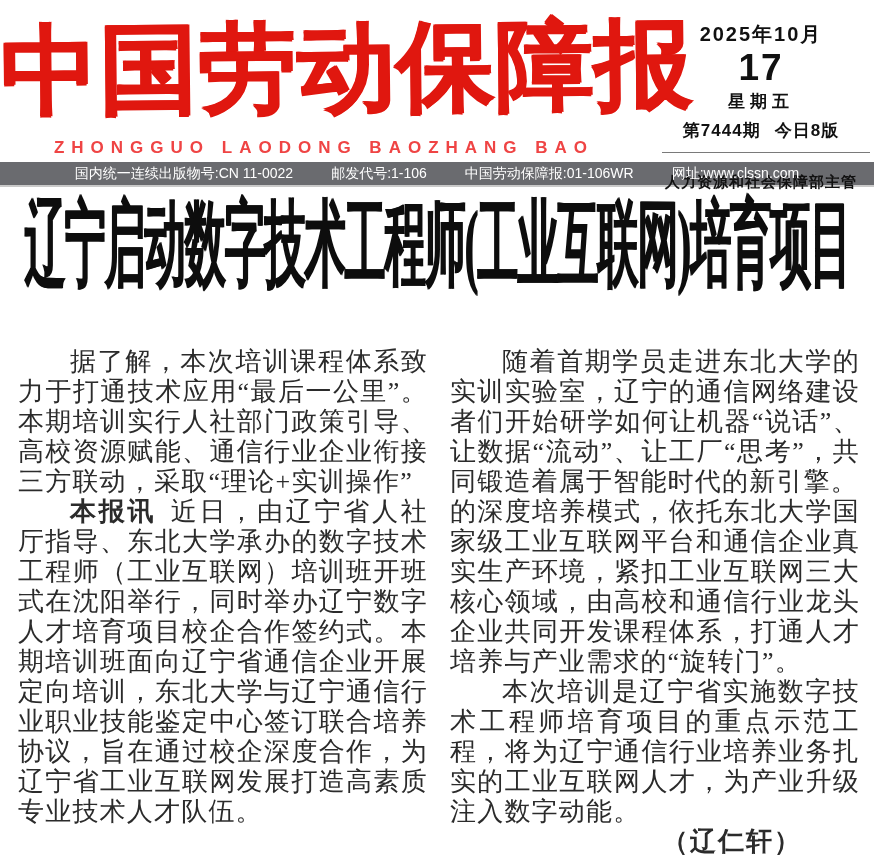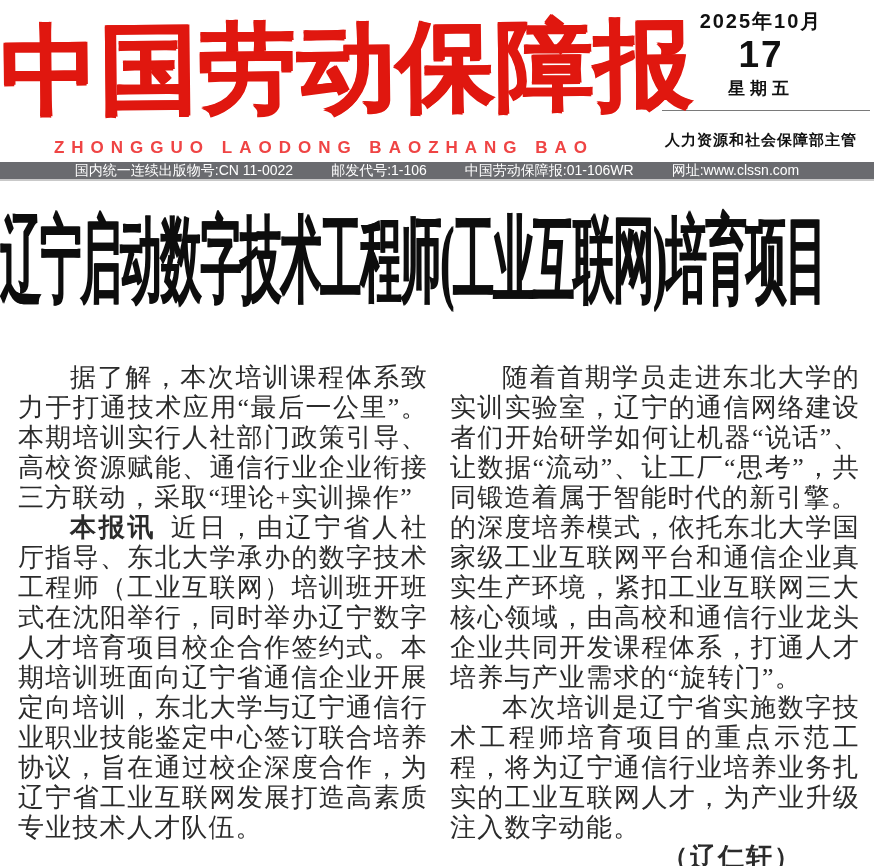--- a/index.html
+++ b/index.html
@@ -25,49 +25,49 @@
     font-family: "Liberation Sans", sans-serif;
     color: #ef4444;
     font-size: 17px;
     font-weight: bold;
     letter-spacing: 7px;
     white-space: nowrap;
   }
 
   .date-block {
     width: 226px;
-    padding-top: 8px;
+    padding-top: 21px;
     text-align: center;
     font-family: "Liberation Sans", sans-serif;
     font-weight: bold;
     color: #111;
   }
   .date-ym { font-size: 20px; letter-spacing: 2px; }
   .date-day { font-size: 37px; line-height: 40px; letter-spacing: 2px; }
   .date-weekday { font-size: 17px; letter-spacing: 5px; margin-top: 2px; }
   .date-issue { font-size: 17px; letter-spacing: 1px; margin-top: 6px; }
   .date-issue span + span { margin-left: 14px; }
   .date-divider { border: none; border-top: 1px solid #7a7a7a; margin: 10px 4px 9px 14px; }
   .authority-line1 { font-size: 17px; letter-spacing: 3px; }
   .authority-line2 { font-size: 15px; letter-spacing: 1px; margin-top: 20px; white-space: nowrap; }
 
   
   .info-bar {
-    width: 874px; height: 19px;
+    width: 874px; height: 25px;
     background: #6a6b6f;
     border-bottom: 2px solid #c9c9c9;
     display: flex; align-items: center; justify-content: center;
     gap: 38px;
     font-family: "Liberation Sans", sans-serif;
     font-size: 14px; color: #ffffff;
     white-space: nowrap;
   }
 
   
-  .headline-wrap { height: 118px; margin-top: 28px; overflow: visible; }
+  .headline-wrap { height: 118px; margin-top: 6px; overflow: visible; text-align: center; }
   .headline {
     display: inline-block;
     font-family: "Liberation Serif", serif;
     font-weight: 900;
     font-size: 41px;
     line-height: 44px;
     color: #0d0d0d;
     white-space: nowrap;
     letter-spacing: -1px;
     transform: scaleY(2.3);
@@ -94,20 +94,23 @@
 
 <header class="masthead">
   <div class="masthead-left">
     <div class="paper-title" style="color: rgb(224, 23, 15);">中国劳动保障报</div>
     <div class="paper-pinyin">ZHONGGUO LAODONG BAOZHANG BAO</div>
   </div>
   <div class="date-block">
     <div class="date-ym">2025年10月</div>
     <div class="date-day">17</div>
     <div class="date-weekday">星期五</div>
+    <div class="date-issue">
+      <span>第7444期</span><span>今日8版</span>
+    </div>
     <hr class="date-divider">
     <div class="authority-line2">人力资源和社会保障部主管</div>
   </div>
 </header>
 
 <div class="info-bar" style="background: rgb(106, 107, 111);">
   <span>国内统一连续出版物号:CN 11-0022</span>
   <span>邮发代号:1-106</span>
   <span>中国劳动保障报:01-106WR</span>
   <span>网址:www.clssn.com</span>

